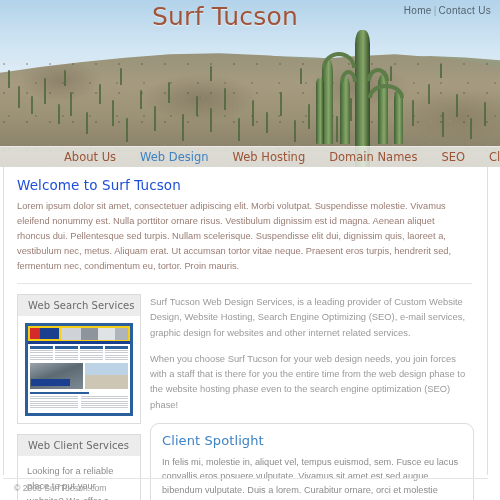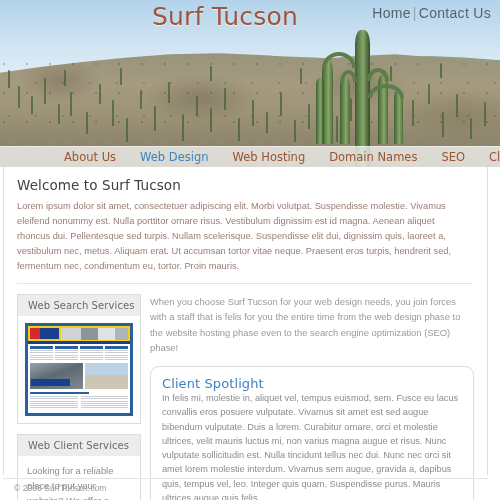--- a/index.html
+++ b/index.html
@@ -132,21 +132,21 @@
     color: #5a8bbf;
     margin-top: 1px;
     padding-left: 78px;
     text-shadow: 0 1px 1px rgba(255,255,255,.55);
   }
 
   #top-links {
     position: absolute;
     right: 9px; top: 5px;
     font-family: "Liberation Sans", sans-serif;
-    font-size: 14px;
+    font-size: 10px;
     color: #6d7c88;
     letter-spacing: .3px;
   }
   #top-links a {
     color: #54636f;
     text-decoration: none;
   }
   #top-links .sep { color: #93a2ad; padding: 0 2px; }
 
   
@@ -181,21 +181,21 @@
     height: 308px;
     border-left: 1px solid #dedede;
     border-right: 1px solid #dedede;
     background: #fff;
     padding: 0 11px;
   }
 
   #welcome-heading {
     font-family: "DejaVu Sans", sans-serif;
     font-size: 13.5px;
-    color: #404040;
+    color: #1d4ed8;
     font-weight: 400;
     padding-top: 10px;
     padding-left: 2px;
     letter-spacing: .1px;
   }
 
   #welcome-body {
     font-size: 9.3px;
     line-height: 1.62;
     color: #9a7d74;
@@ -296,20 +296,21 @@
     background: #fff;
     padding: 9px 11px 10px 11px;
     margin-top: 1px;
     position: relative;
     min-height: 128px;
   }
   #spotlight-title {
     font-family: "DejaVu Sans", sans-serif;
     font-size: 13px;
     color: #3d82c4;
+    margin-bottom: 7px;
     letter-spacing: .1px;
   }
   #spotlight-text {
     font-size: 9.2px;
     line-height: 1.55;
     color: #8c8c8c;
   }
 
   
   #footer {
@@ -507,21 +508,22 @@
           <div class="panel-head">Web Client Services</div>
           <div class="panel-body">
             <div class="panel-text">Looking for a reliable place to put your website?  We offer a 99.9% uptime guarantee, technical support and detailed statistics about your website's visitors.</div>
           </div>
         </div>
 
       </div>
 
       <div id="main">
 
-        <div class="main-p">When you choose Surf Tucson for your web design needs, you join forces with a staff that is felis for you the entire time from the web design phase to the website hosting phase even to the search engine optimization (SEO) phase!</div>
+        <div class="main-p">Surf Tucson Web Design Services, is a leading provider of Custom Website Design, Website Hosting, Search Engine Optimizing (SEO), e-mail services, graphic design for websites and other internet related services.</div>
+        <div class="main-p">When you choose Surf Tucson for your web design needs, you join forces with a staff that is there for you the entire time from the web design phase to the website hosting phase even to the search engine optimization (SEO) phase!</div>
 
         <div id="spotlight">
           <div id="spotlight-title">Client Spotlight</div>
           <div id="spotlight-text">In felis mi, molestie in, aliquet vel, tempus euismod, sem. Fusce eu lacus convallis eros posuere vulputate. Vivamus sit amet est sed augue bibendum vulputate. Duis a lorem. Curabitur ornare, orci et molestie ultrices, velit mauris luctus mi, non varius magna augue et risus. Nunc vulputate sollicitudin est. Nulla tincidunt tellus nec dui. Nunc nec orci sit amet lorem molestie interdum. Vivamus sem augue, gravida a, dapibus quis, tempus vel, leo. Integer quis quam. Suspendisse purus. Mauris ultrices augue quis felis.</div>
 
         </div>
 
       </div>
 
     </div>

